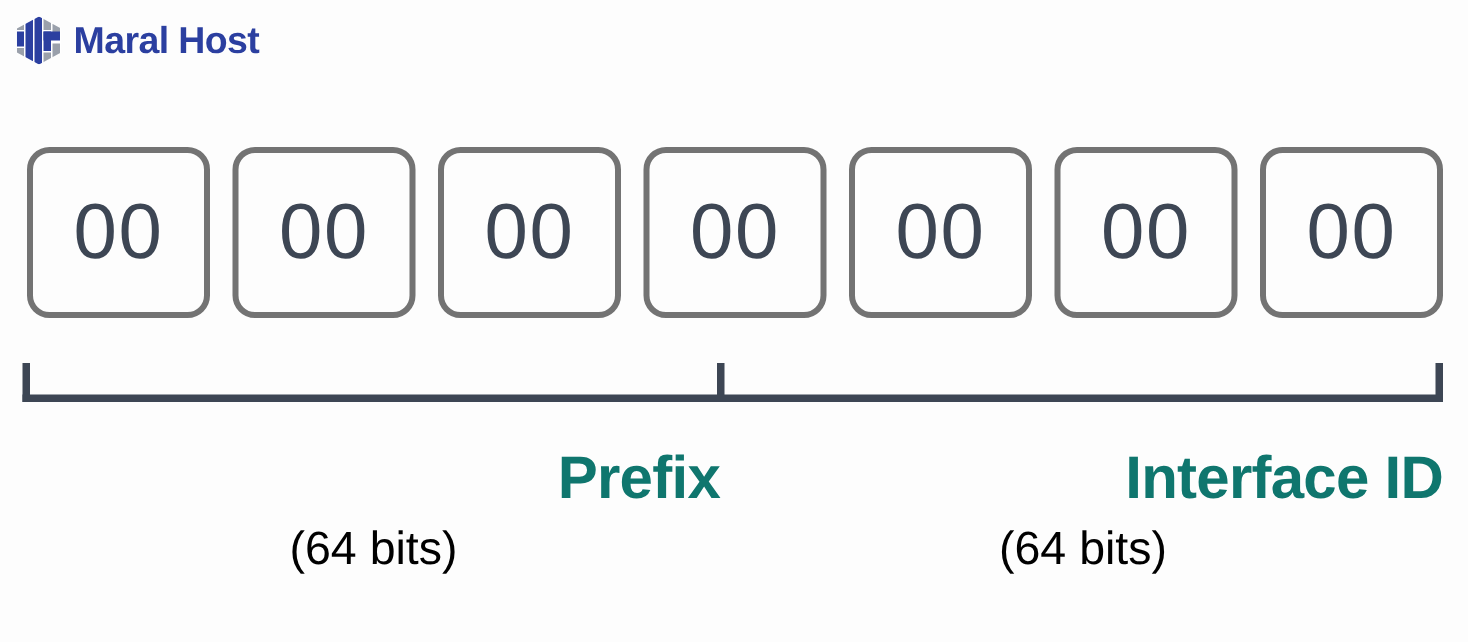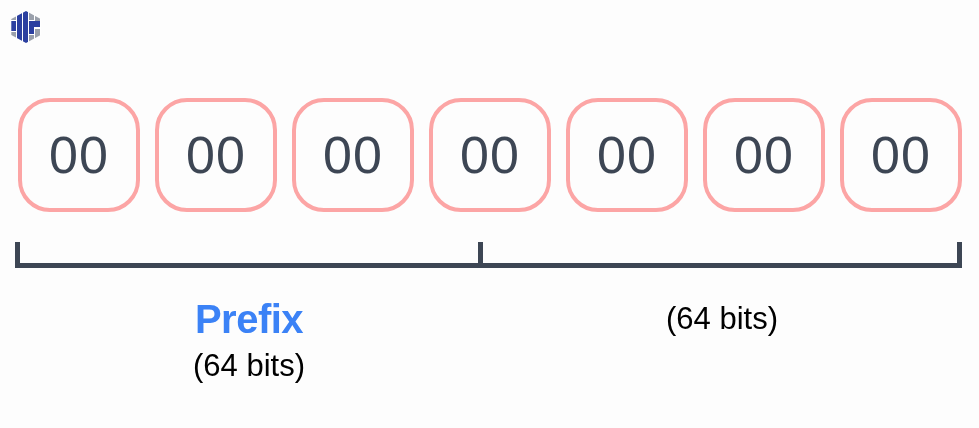--- a/index.html
+++ b/index.html
@@ -47,22 +47,22 @@
     width: 944px;
     height: 114px;
     display: flex;
     justify-content: space-between;
     align-items: stretch;
   }
   .byte-box {
     width: 122px;
     height: 114px;
     box-sizing: border-box;
-    border: 4px solid #fca5a5;
-    border-radius: 32px;
+    border: 4px solid #737373;
+    border-radius: 15px;
     background: #fdfdfd;
     display: flex;
     align-items: center;
     justify-content: center;
   }
   .byte-value {
     font-size: 52px;
     font-weight: 400;
     color: #3d4654;
     letter-spacing: 1px;
@@ -90,24 +90,25 @@
   .seg-label {
     position: absolute;
     top: 0;
     text-align: center;
   }
   .seg-label.prefix   { left: 18px;  width: 462px; }
   .seg-label.iface    { left: 482px; width: 480px; }
   .seg-title {
     font-size: 40px;
     font-weight: 700;
-    color: #3b82f6;
+    color: #0f766e;
     line-height: 1.18;
     letter-spacing: -0.5px;
     white-space: nowrap;
+    text-align: right;
   }
   .seg-sub {
     font-size: 31px;
     font-weight: 400;
     color: #000000;
     line-height: 1.25;
     margin-top: 4px;
     white-space: nowrap;
   }
 </style>
@@ -135,20 +136,21 @@
           <rect x="20" y="25" width="5" height="7" fill="#9aa0ab"></rect>
 
           <rect x="2" y="11" width="5" height="10" fill="#2b3fa0"></rect>
           <rect x="8" y="3" width="5" height="28" fill="#2b3fa0"></rect>
           <rect x="14" y="1" width="5" height="32" fill="#2b3fa0"></rect>
           <rect x="20" y="11" width="11" height="6" fill="#2b3fa0"></rect>
           <rect x="20" y="11" width="5" height="13" fill="#2b3fa0"></rect>
         </g>
       </svg>
     </span>
+    <span class="brand-name">Maral Host</span>
   </div>
 
   <div class="byte-row">
     <div class="byte-box">
       <span class="byte-value">00</span>
     </div>
     <div class="byte-box">
       <span class="byte-value">00</span>
     </div>
     <div class="byte-box">
@@ -176,17 +178,18 @@
       <line x1="15" y1="33.5" x2="962" y2="33.5"></line>
     </g>
   </svg>
 
   <div class="seg-labels">
     <div class="seg-label prefix">
       <div class="seg-title">Prefix</div>
       <div class="seg-sub">(64 bits)</div>
     </div>
     <div class="seg-label iface">
+      <div class="seg-title">Interface ID</div>
       <div class="seg-sub">(64 bits)</div>
     </div>
   </div>
 
 </div>
 
 </body></html>

